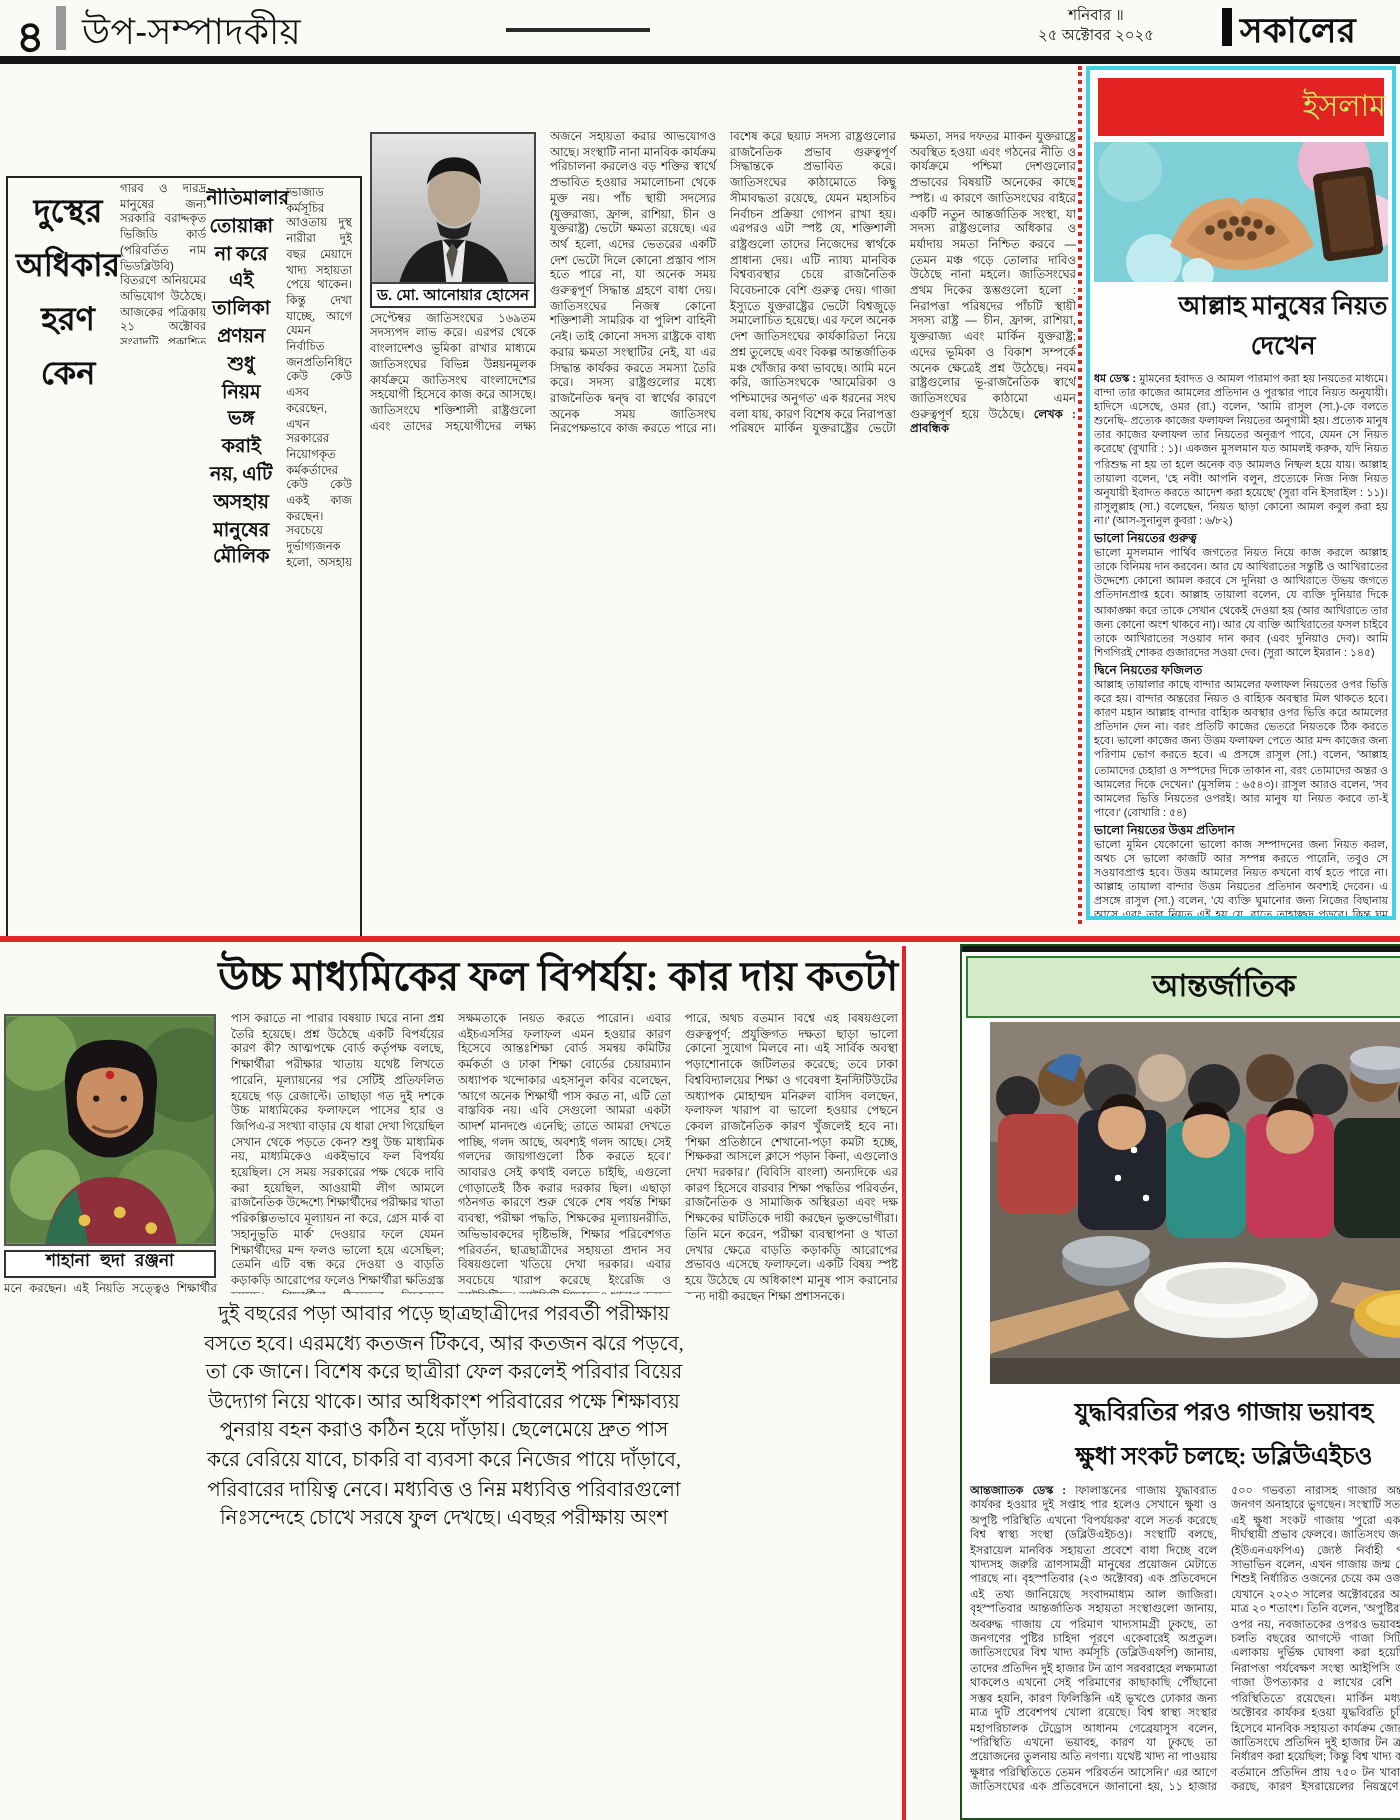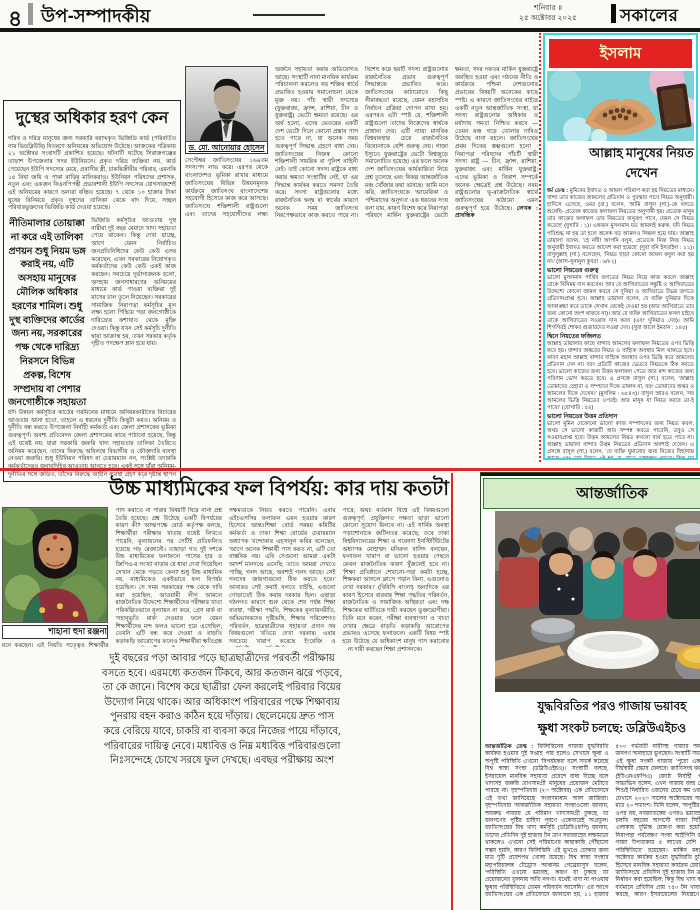--- a/index.html
+++ b/index.html
@@ -5,80 +5,80 @@
   * { margin:0; padding:0; box-sizing:border-box; }
   html,body { background:#e8e6e1; }
   .page {
     position:relative; width:700px; height:910px; margin:0 auto;
     background:#fbfaf7; overflow:hidden; color:#111;
     font-family:"Liberation Sans", sans-serif;
   }
   
   .pagenum { position:absolute; left:8px; top:1px; font-size:22px; font-weight:bold; }
   .pagenum-bar { position:absolute; left:28px; top:3px; width:5px; height:22px; background:#9a9a9a; }
-  .section-title { position:absolute; left:41px; top:2px; font-size:18px; font-weight:bold; letter-spacing:0.2px;text-align:center; }
+  .section-title { position:absolute; left:41px; top:2px; font-size:18px; font-weight:normal; letter-spacing:0.2px;text-align:center; }
   .head-dash { position:absolute; left:253px; top:14px; width:72px; height:2px; background:#2a2a2a; }
   .head-date { position:absolute; left:492px; top:3px; width:112px; text-align:center; font-size:7.5px; line-height:9.5px; }
   .masthead-bar { position:absolute; left:611px; top:4px; width:5px; height:19px; background:#0d0d0d; }
   .masthead { position:absolute; left:620px; top:2px; font-size:17px; font-weight:900; letter-spacing:0.3px; }
   .top-rule { position:absolute; left:0; top:28px; width:700px; height:4px; background:#151515; }
 
   
   .ed-banner { position:absolute; left:3px; top:34px; width:178px; height:46px; background:#0c0c0c;
     color:#fff; display:flex; align-items:center; justify-content:center;
     font-size:26px; font-weight:bold; box-shadow:inset 0 0 0 2px #fff, inset 0 0 0 3px #000; }
-  .ed-box { position:absolute; left:3px; top:100px; width:178px; height:382px;
-    border:1px solid #222; padding:3px 4px; overflow:hidden; display:flex; flex-direction:column; }
+  .ed-box { position:absolute; left:3px; top:88px; width:178px; height:382px;
+    border:1px solid #222; padding:3px 4px; overflow:hidden; display:flex; flex-direction:row; }
   .ed-headline { text-align:center; font-size:16px; font-weight:bold; padding:1px 0 3px; font-family:"Liberation Serif", serif; }
   .news-small { font-size:5.8px; line-height:7.7px; text-align:justify; }
   .ed-lead { height:80px; overflow:hidden; }
   .ed-mid { display:flex; gap:5px; margin-top:2px; height:190px; overflow:hidden; }
   .ed-quote-col { width:48%; }
   .ed-quote { font-size:9.5px; line-height:13.8px; font-weight:bold; text-align:center;
     font-family:"Liberation Serif", serif; }
   .ed-mid-text { width:52%; overflow:hidden; }
   .ed-bottom { flex:1; overflow:hidden; margin-top:2px; }
 
   
   .oped-headline { position:absolute; left:184px; top:33px; width:354px; text-align:center;
     font-size:21px; font-weight:bold; font-family:"Liberation Serif", serif; }
   .oped-cols { position:absolute; left:185px; top:66px; width:353px; height:396px;
     column-count:4; column-gap:7px; font-size:5.8px; line-height:7.7px; text-align:justify; overflow:hidden; }
   .oped-photo { float:left; width:83px; margin:0 0 3px 0; }
   .oped-photo svg { display:block; width:83px; height:76px; border:1px solid #444; }
   .oped-byline { border:1px solid #333; border-top:none; text-align:center; font-size:7.5px;
-    font-weight:bold; padding:1.5px 0; background:#fff;text-decoration:underline; }
+    font-weight:bold; padding:1.5px 0; background:#fff; }
   .signoff { font-weight:bold; }
   .dotted-red-v { position:absolute; left:539px; top:33px; height:429px; border-left:2px dotted #e0262b; }
 
   
   .islam-box { position:absolute; left:543px; top:33px; width:155px; height:427px;
     border:2px solid #3ed3e2; background:#fdfdfb; padding:2px; overflow:hidden; }
-  .islam-banner { background:#e32321; color:#fef9c3; text-align:center; font-size:15px; font-weight:bold;
+  .islam-banner { background:#e32321; color:#bef264; text-align:right; font-size:15px; font-weight:normal;
     padding:3px 0; margin:1px; box-shadow:inset 0 0 0 1px #fff; }
   .islam-photo { display:block; width:147px; height:70px; margin:2px auto 1px; }
   .islam-headline { text-align:center; font-size:12.5px; font-weight:bold; padding:2px 0 3px;
     font-family:"Liberation Serif", serif;margin-left:42px; }
   .islam-body { font-size:5.4px; line-height:7.1px; text-align:justify; overflow:hidden; height:300px; }
   .islam-sub { font-size:6px; font-weight:bold; margin-top:2px; }
   .b { font-weight:bold; }
 
   
   .red-rule-h { position:absolute; left:0; top:468px; width:700px; height:2.5px; background:#e0262b; }
   .red-rule-v { position:absolute; left:451px; top:473px; width:2px; height:437px; background:#e0262b; }
 
   
   .hsc-headline { position:absolute; left:2px; top:473px; width:447px; text-align:right;
     font-size:20px; font-weight:bold; font-family:"Liberation Serif", serif; }
   .hsc-cols { position:absolute; left:2px; top:507px; width:447px; height:401px;
     column-count:4; column-gap:7px; font-size:5.8px; line-height:7.7px; text-align:justify; overflow:hidden; }
   .hsc-photo { float:left; width:106px; margin:0 0 3px 0; }
   .hsc-photo svg { display:block; width:106px; height:116px; border:1px solid #555; }
-  .hsc-caption { border:1px solid #333; text-align:right; font-size:8.5px; font-weight:bold;
-    padding:2px 0; margin-top:2px; background:#fff; }
+  .hsc-caption { border:1px solid #333; text-align:center; font-size:8.5px; font-weight:bold;
+    padding:2px 0; margin-top:2px; background:#fff;font-family:Liberation Mono, monospace; }
   .pull-quote { position:absolute; left:96px; top:647px; width:252px; height:118px;
     background:#fbfaf7; padding:4px 6px; font-size:10px; line-height:14.6px; text-align:center;
     font-family:"Liberation Serif", serif; overflow:hidden; }
 
   
   .intl-box { position:absolute; left:480px; top:472px; width:264px; height:438px;
     border:1px solid #1e4d1e; overflow:hidden; background:#fdfdfb; }
   .intl-topbar { height:3px; background:#141414; }
   .intl-banner { margin:2px; background:#d6ecc9; border:1px solid #2e7d32; text-align:center;
     font-size:15px; font-weight:bold; padding:2px 0; }

